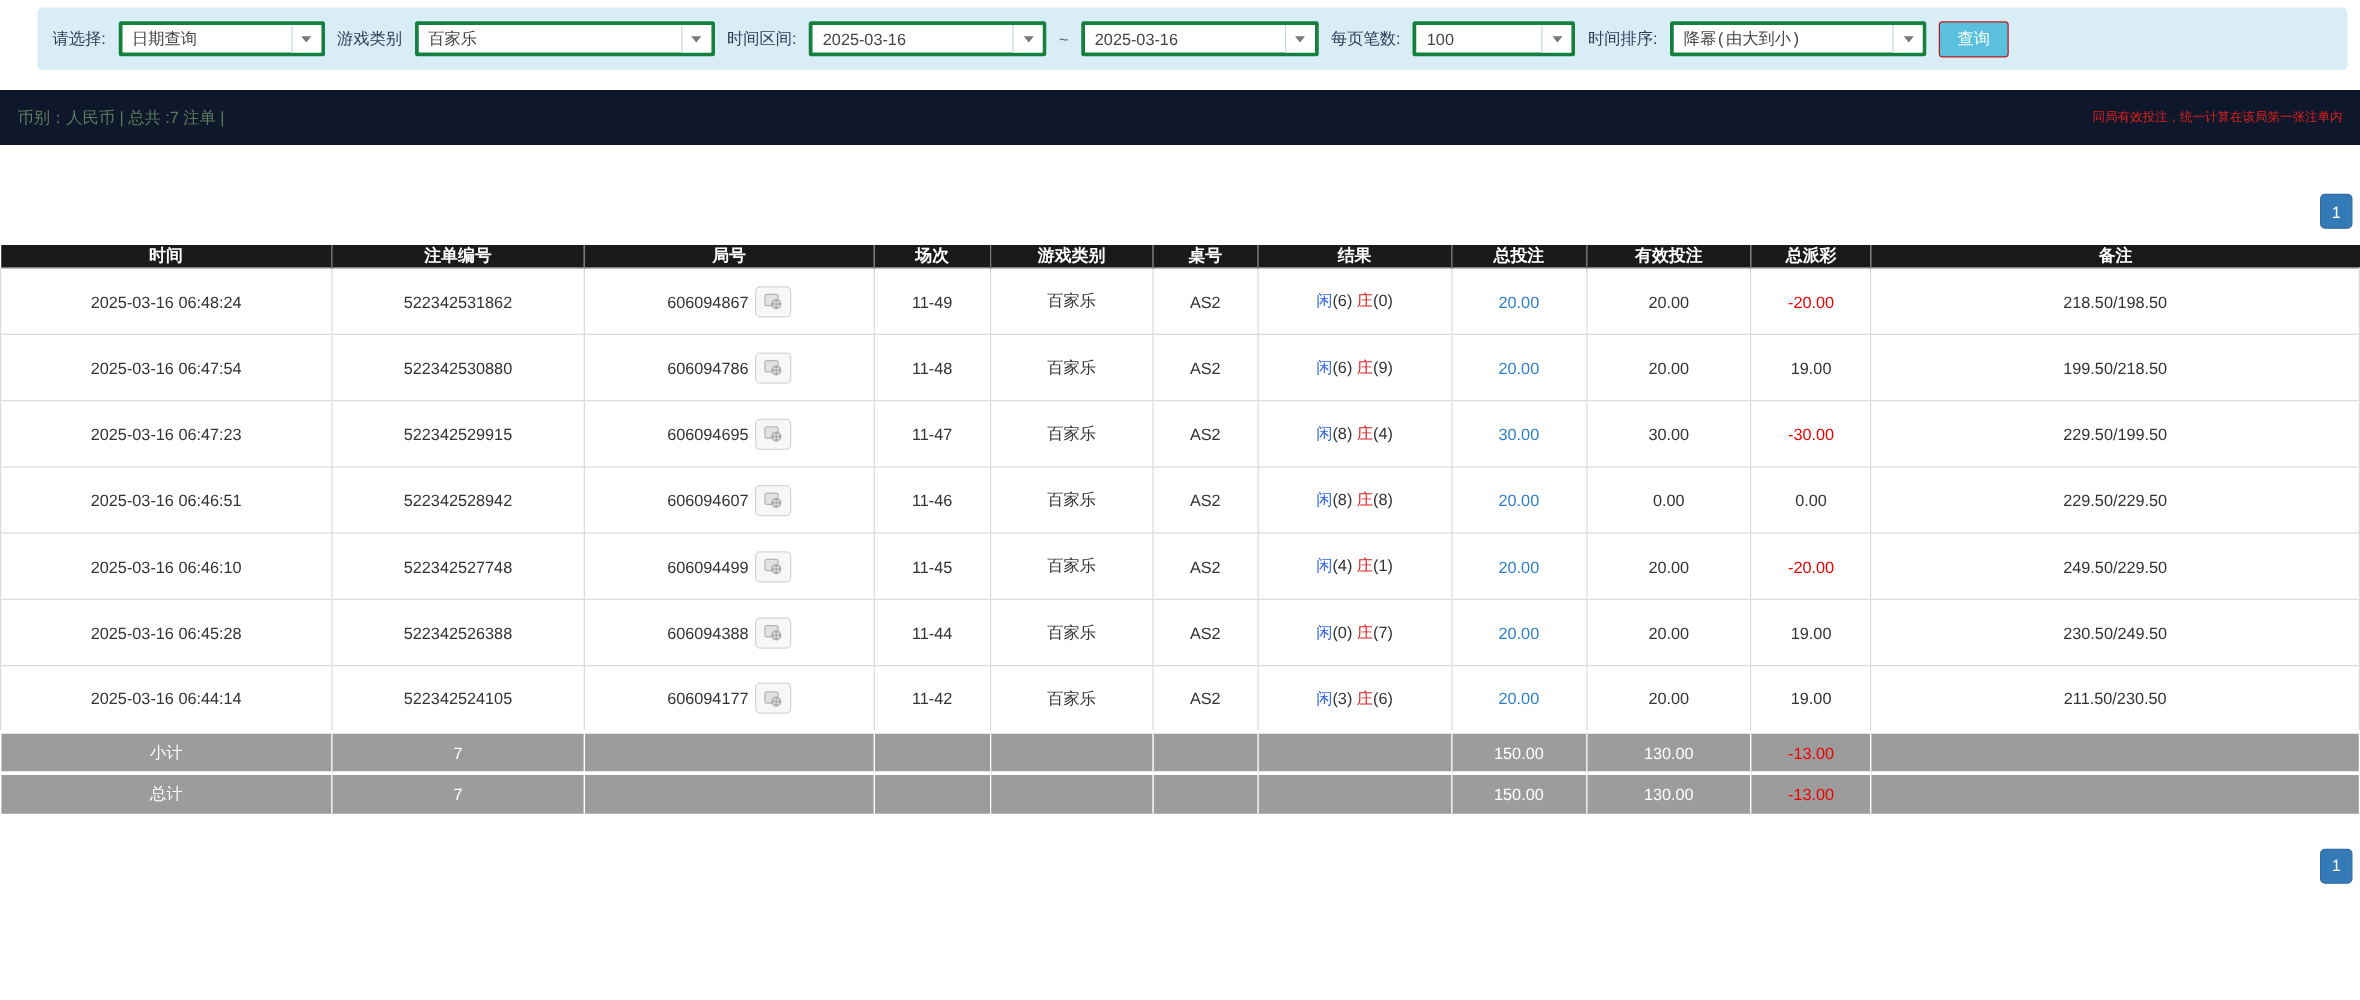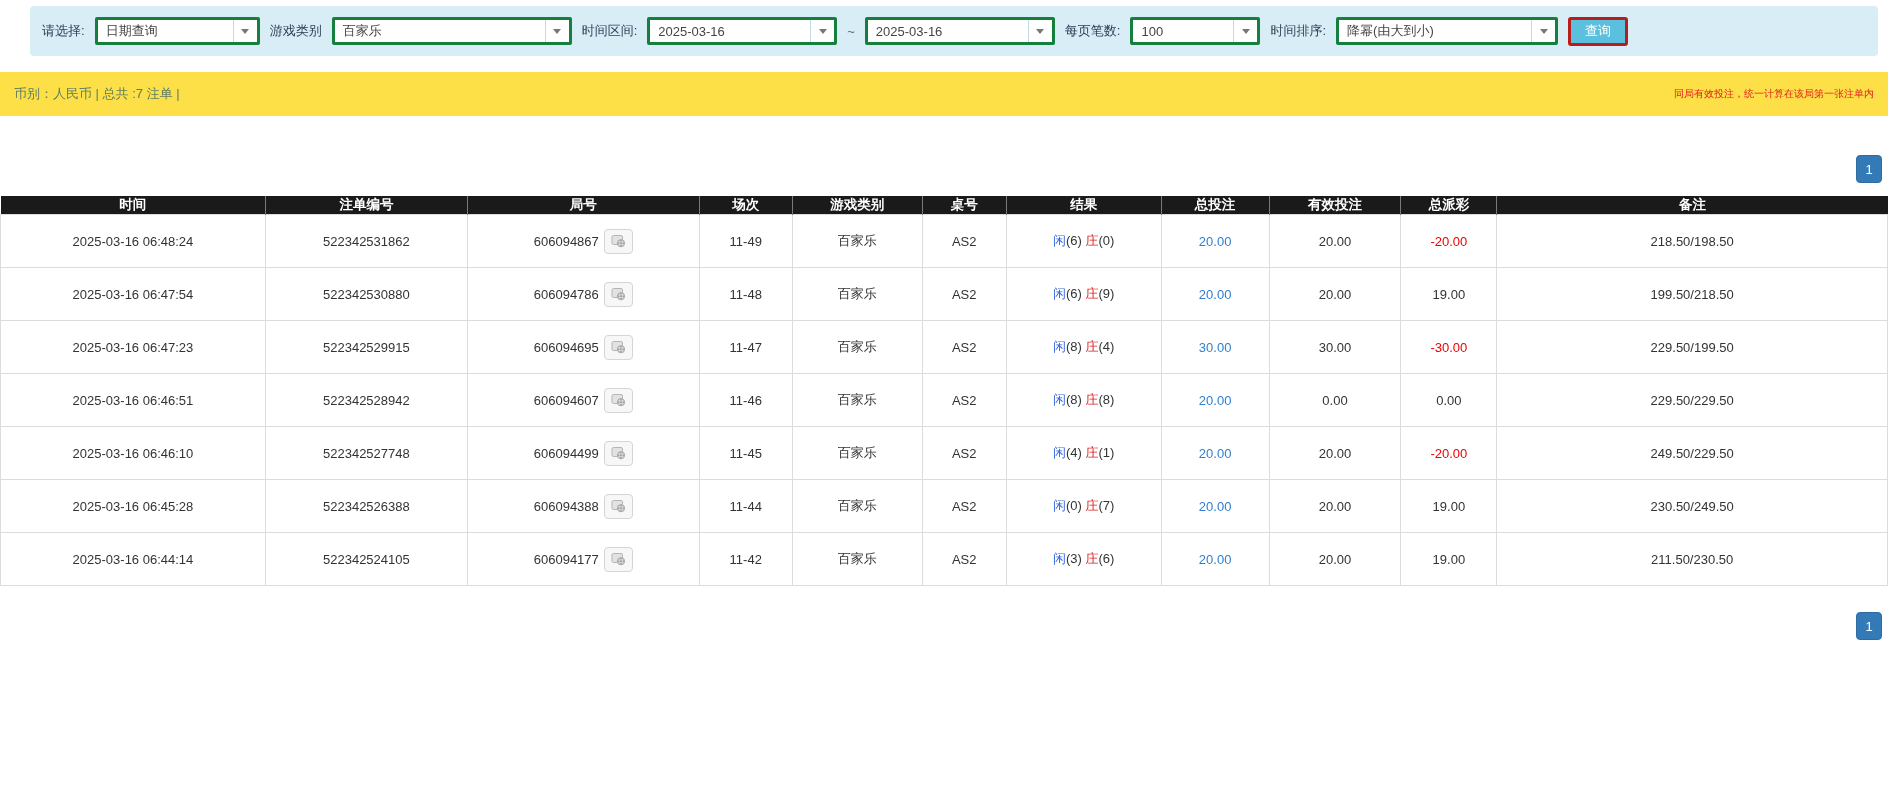--- a/index.html
+++ b/index.html
@@ -17,27 +17,27 @@
   .f-label { font-size: 13px; font-weight: normal; color: #2c4257; white-space: nowrap; }
   .combo { height: 28px; background: #fff; border: 3px solid #15803d; border-radius: 2px;
     display: flex; align-items: stretch; cursor: pointer; }
   .combo .val { flex: 1; font-size: 13px; color: #444; padding: 0 8px; display: flex;
     align-items: center; white-space: nowrap; overflow: hidden; }
   .combo .arrow-box { width: 24px; border-left: 1px solid #c4dae5; display: flex;
     align-items: center; justify-content: center; background: #fff; }
   .caret { width: 0; height: 0; border-left: 4px solid transparent;
     border-right: 4px solid transparent; border-top: 5px solid #777; }
   .w1 { width: 165px; } .w2 { width: 240px; } .w3 { width: 190px; }
-  .w4 { width: 130px; gap: 34px; } .w5 { width: 222px; }
+  .w4 { width: 130px; gap: 34px; } .w5 { width: 205px; font-family: Liberation Mono, monospace; }
   .tilde { font-size: 13px; color: #666; }
   .btn-search { height: 29px; padding: 0 14px; background: #5bc0de; color: #fff;
-    border: 3px solid #b91c1c; border-radius: 3px; font-size: 13px; cursor: pointer; }
-
-  
-  .summary-bar { margin-top: 16px; height: 44px; background: #fde047;
+    border: 1px solid #b91c1c; border-radius: 3px; font-size: 13px; cursor: pointer; }
+
+  
+  .summary-bar { margin-top: 16px; height: 44px; background: #0f172a;
     display: flex; align-items: center; justify-content: space-between; padding: 0 14px; }
   .summary-left { font-size: 13px; color: #5e7d60; }
   .summary-right { font-size: 10px; color: #e02020; }
 
   
   .pager-row { display: flex; justify-content: flex-end; padding-right: 6px; }
   .pager-row.top { padding-top: 39px; padding-bottom: 13px; }
   .pager-row.bottom { padding-top: 26px; }
   .page-btn { min-width: 26px; height: 28px; background: #337ab7; border: 1px solid #2e6da4;
     border-radius: 4px; color: #fff; font-size: 13px; display: flex; align-items: center;
@@ -357,20 +357,46 @@
     <td>百家乐</td>
     <td>AS2</td>
     <td><span class="player">闲</span><span>(3)</span> <span class="banker">庄</span><span>(6)</span></td>
     <td><a class="bet-link">20.00</a></td>
     <td class="num">20.00</td>
     <td class="num">19.00</td>
     <td>211.50/230.50</td>
   </tr>
 </tbody>
     <tbody>
+      <tr class="sum-row">
+        <td>小计</td>
+        <td>7</td>
+        <td></td>
+          <td></td>
+        <td></td>
+          <td></td>
+        <td></td>
+        <td class="num">150.00</td>
+        <td class="num">130.00</td>
+        <td class="num neg">-13.00</td>
+        <td></td>
+      </tr>
+      <tr class="sum-row">
+        <td>总计</td>
+        <td>7</td>
+        <td></td>
+          <td></td>
+        <td></td>
+          <td></td>
+        <td></td>
+        <td class="num">150.00</td>
+        <td class="num">130.00</td>
+        <td class="num neg">-13.00</td>
+        <td></td>
+      </tr>
     </tbody>
   </table>
 
   <div class="pager-row bottom">
     <div class="page-btn">1</div>
   </div>
 
 </div>
 
 </body></html>

